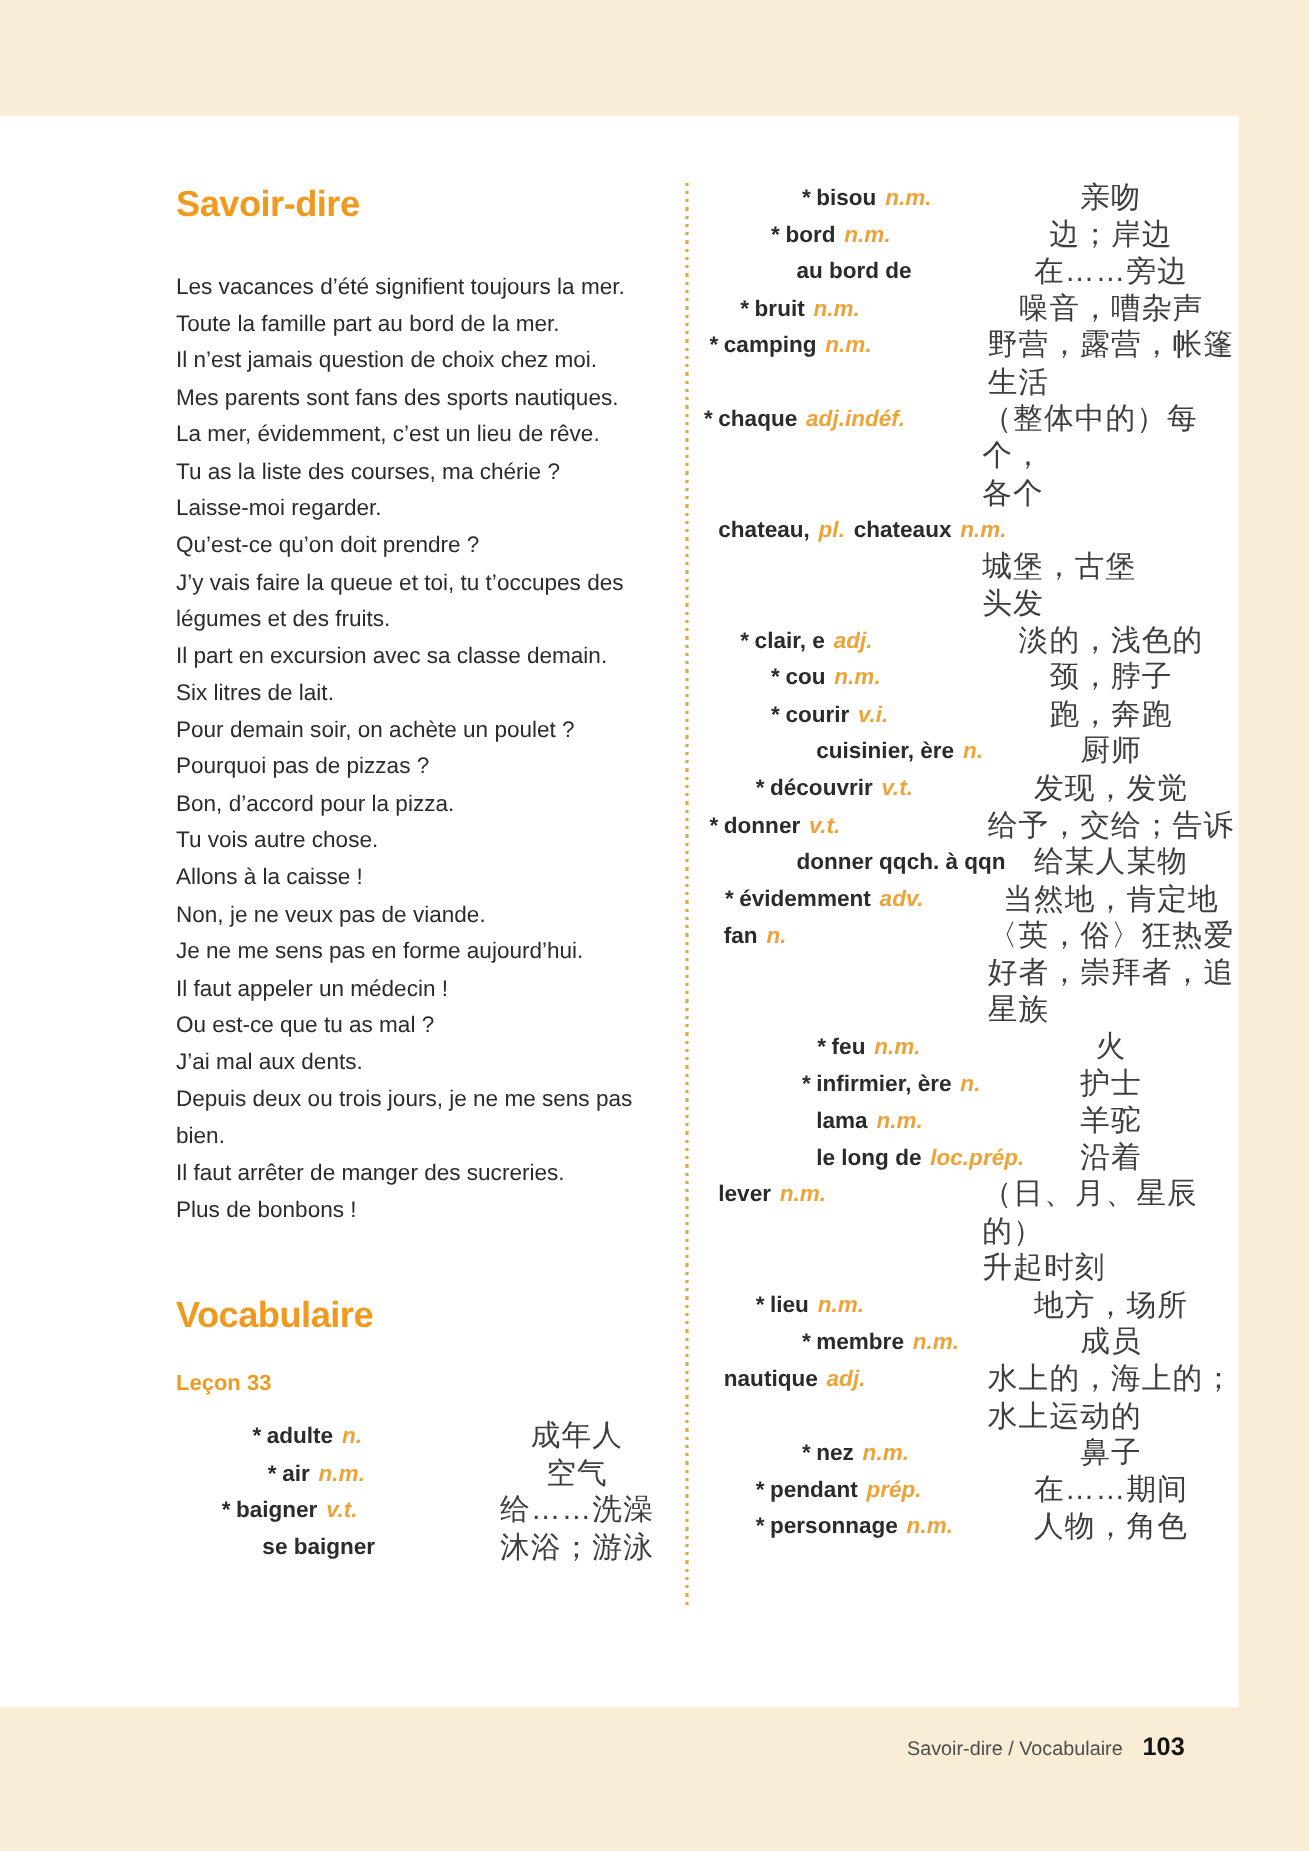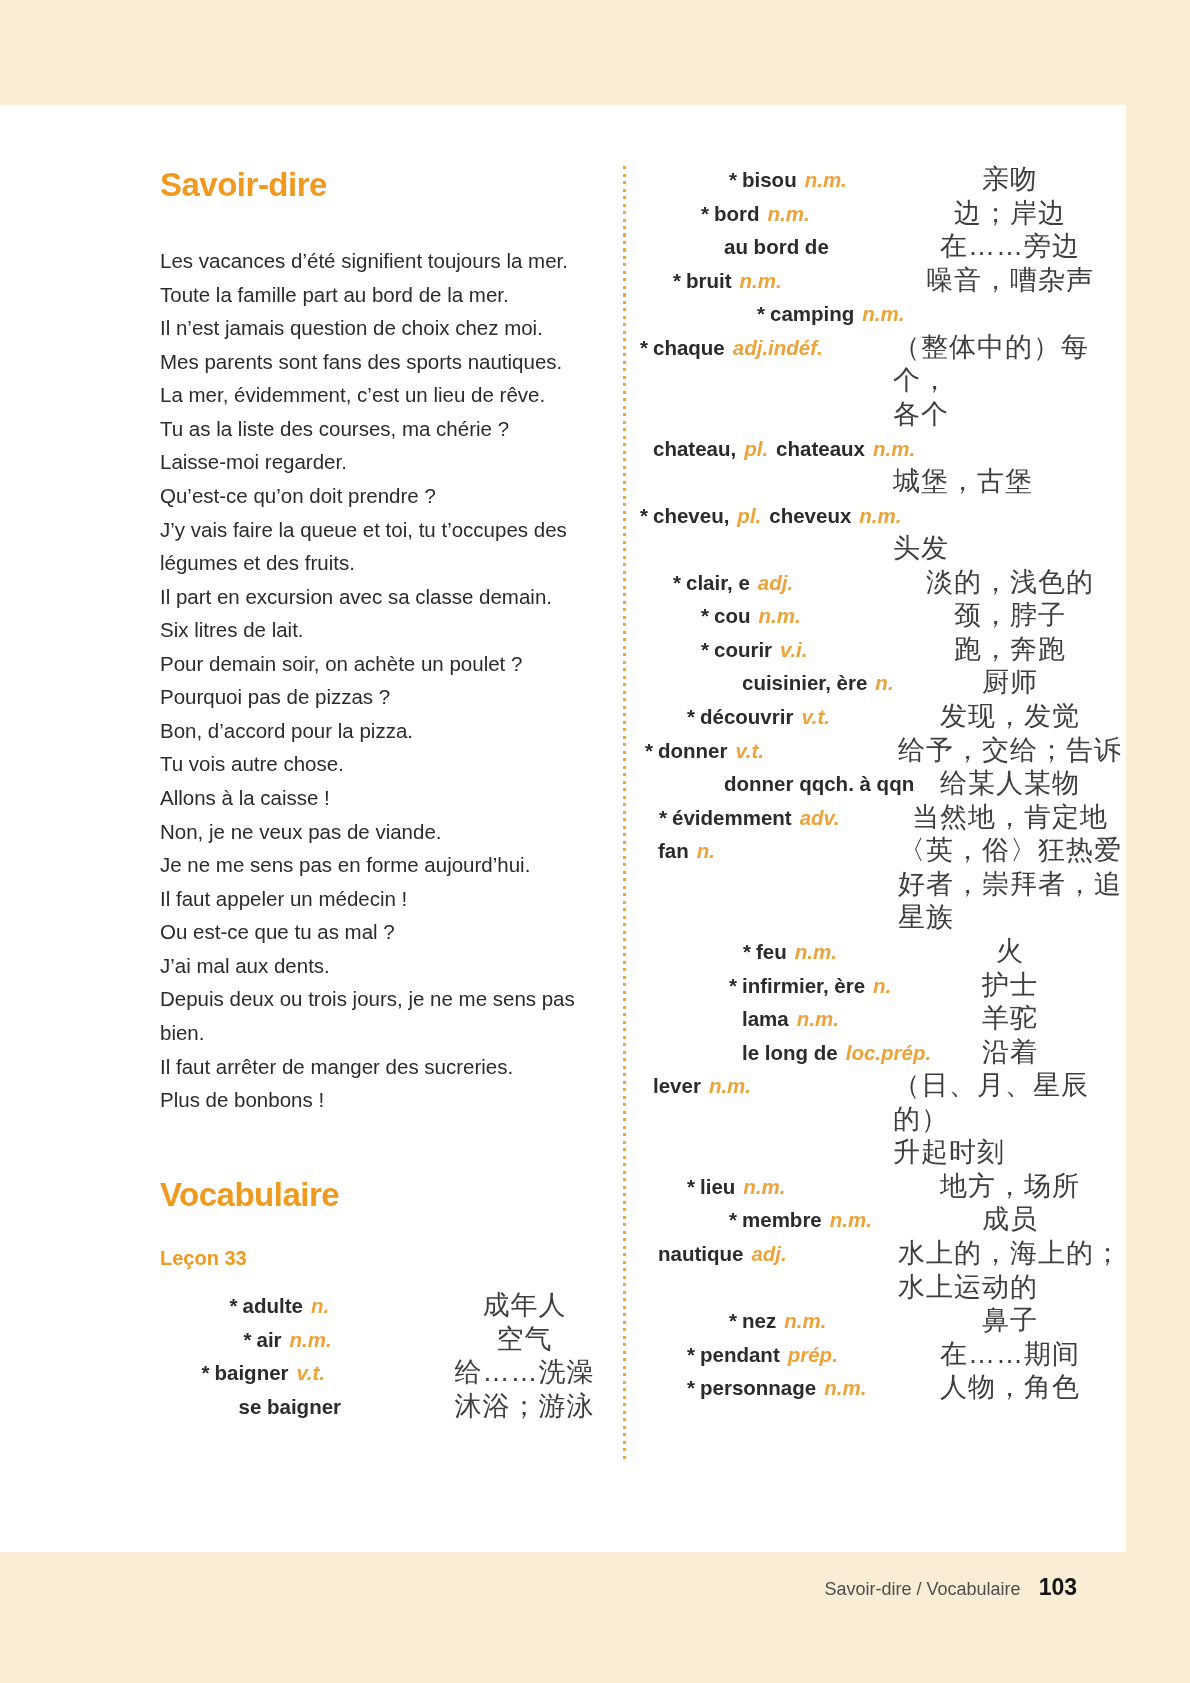--- a/index.html
+++ b/index.html
@@ -173,32 +173,33 @@
       <div class="row indent">
         <div class="fr"><span class="star"></span><span class="seg w">au bord de</span></div>
         <div class="zh">在……旁边</div>
       </div>
       <div class="row">
         <div class="fr"><span class="star">*</span><span class="seg w">bruit</span><span class="seg p">n.m.</span></div>
         <div class="zh">噪音，嘈杂声</div>
       </div>
       <div class="row">
         <div class="fr"><span class="star">*</span><span class="seg w">camping</span><span class="seg p">n.m.</span></div>
+        <div class="zh">野营，露营，帐篷
+生活</div>
       </div>
       <div class="row">
         <div class="fr"><span class="star">*</span><span class="seg w">chaque</span><span class="seg p">adj.indéf.</span></div>
         <div class="zh">（整体中的）每个，
 各个</div>
       </div>
       <div class="row stacked">
         <div class="fr"><span class="star"></span><span class="seg w">chateau,</span><span class="seg p">pl.</span><span class="seg w">chateaux</span><span class="seg p">n.m.</span></div>
         <div class="zh">城堡，古堡</div>
       </div>
       <div class="row stacked">
-        <div class="fr"><span class="star">*</span><span class="seg w">cheveu,</span><span class="seg p">pl.</span><span class="seg w">cheveux</span><span class="seg p">n.m.</span></div>
         <div class="zh">头发</div>
       </div>
       <div class="row">
         <div class="fr"><span class="star">*</span><span class="seg w">clair, e</span><span class="seg p">adj.</span></div>
         <div class="zh">淡的，浅色的</div>
       </div>
       <div class="row">
         <div class="fr"><span class="star">*</span><span class="seg w">cou</span><span class="seg p">n.m.</span></div>
         <div class="zh">颈，脖子</div>
       </div>

